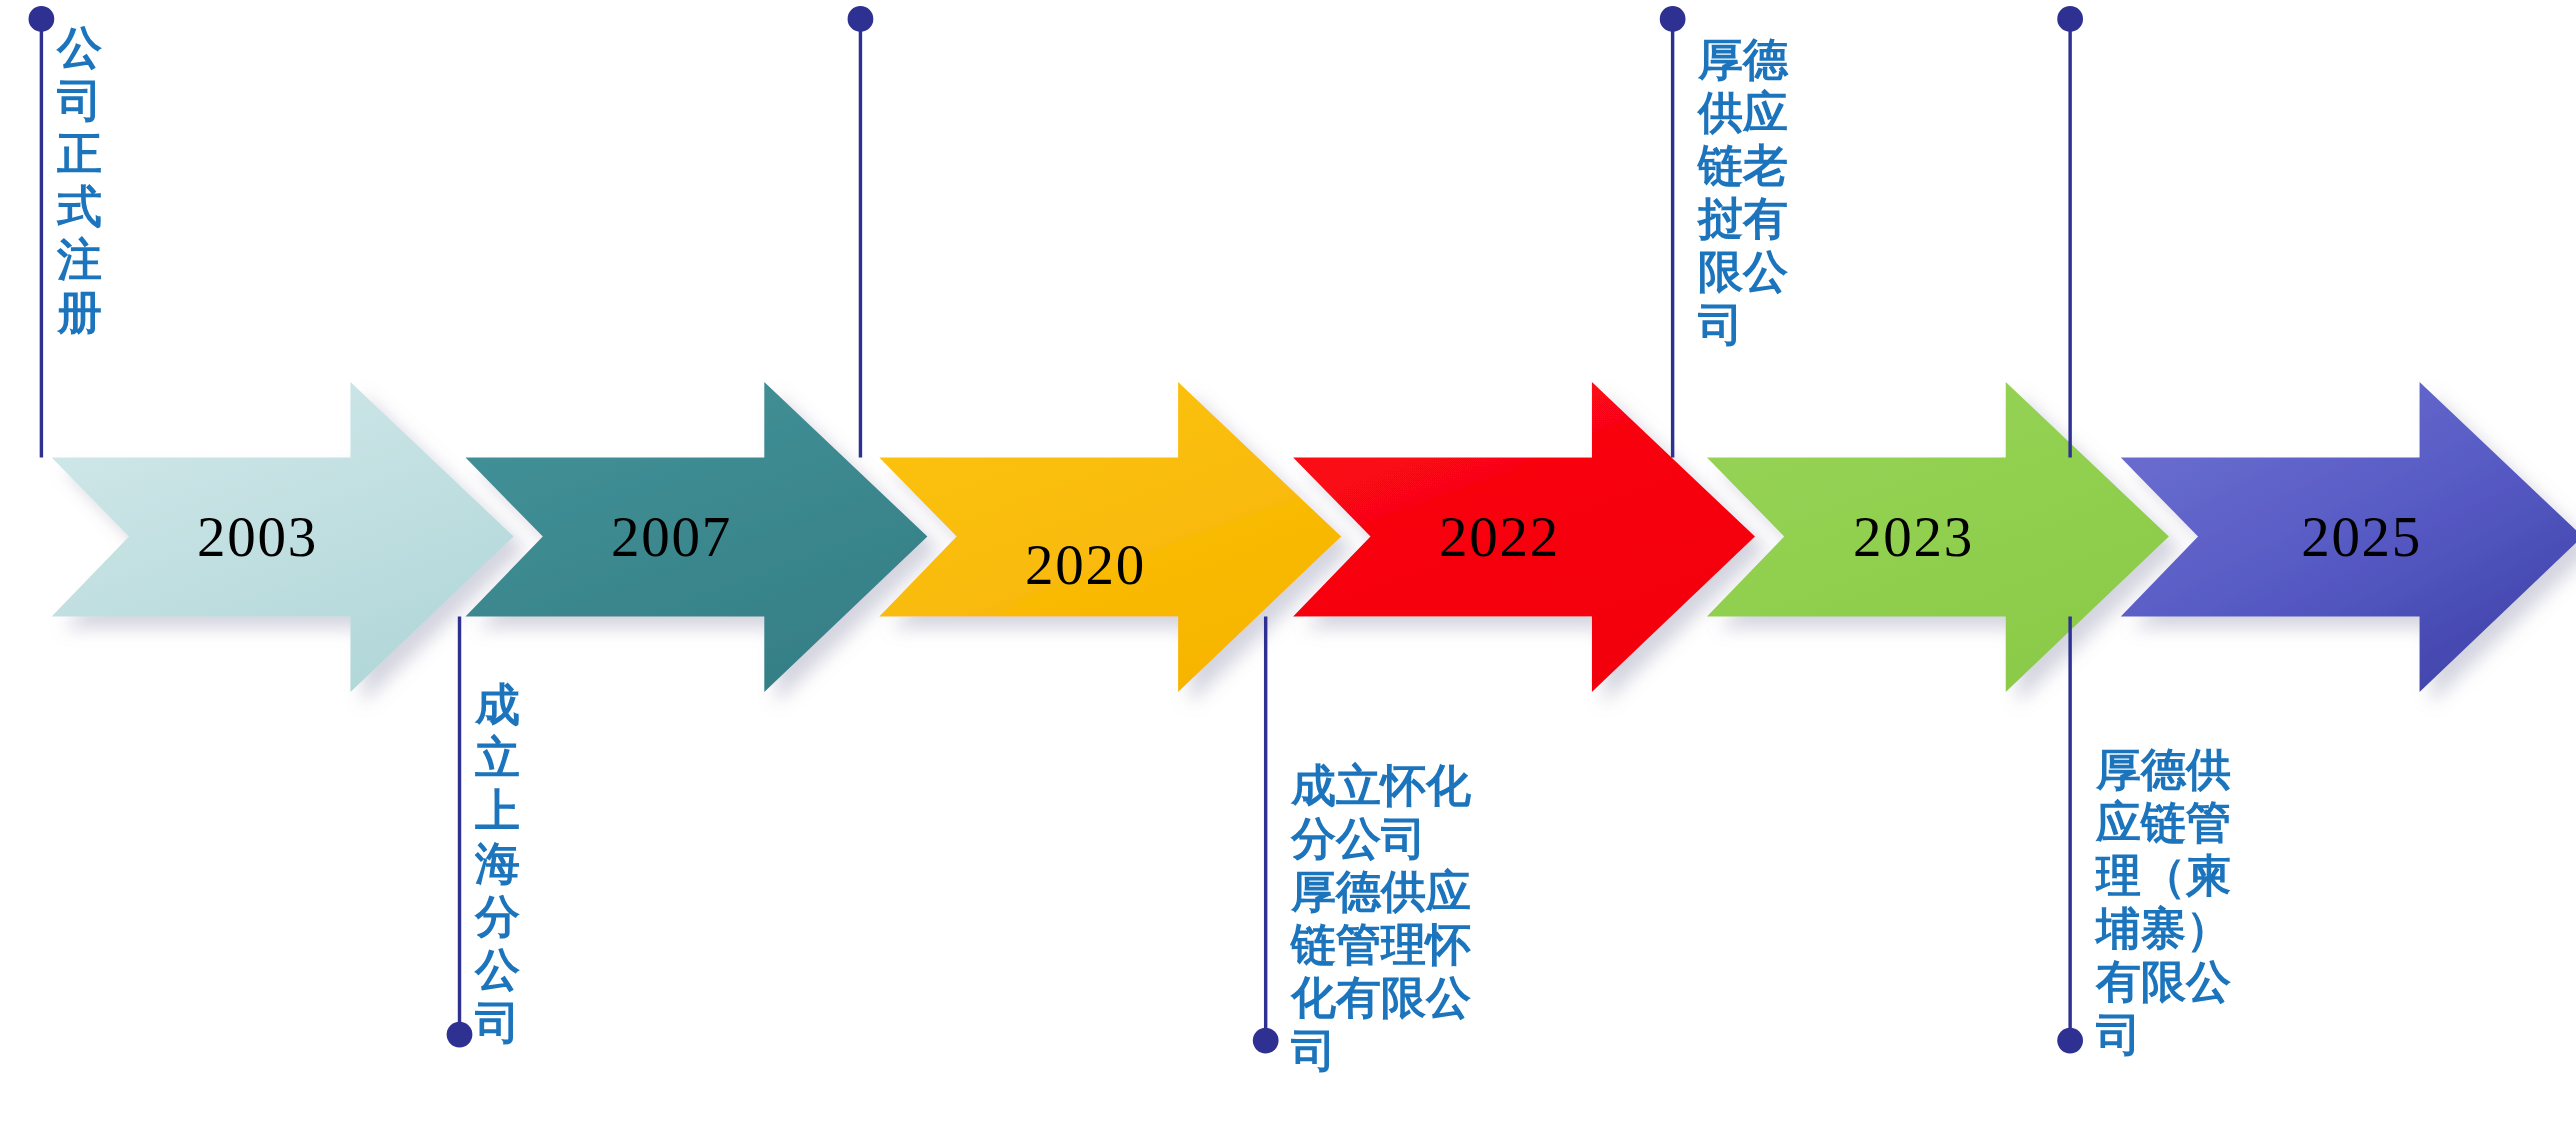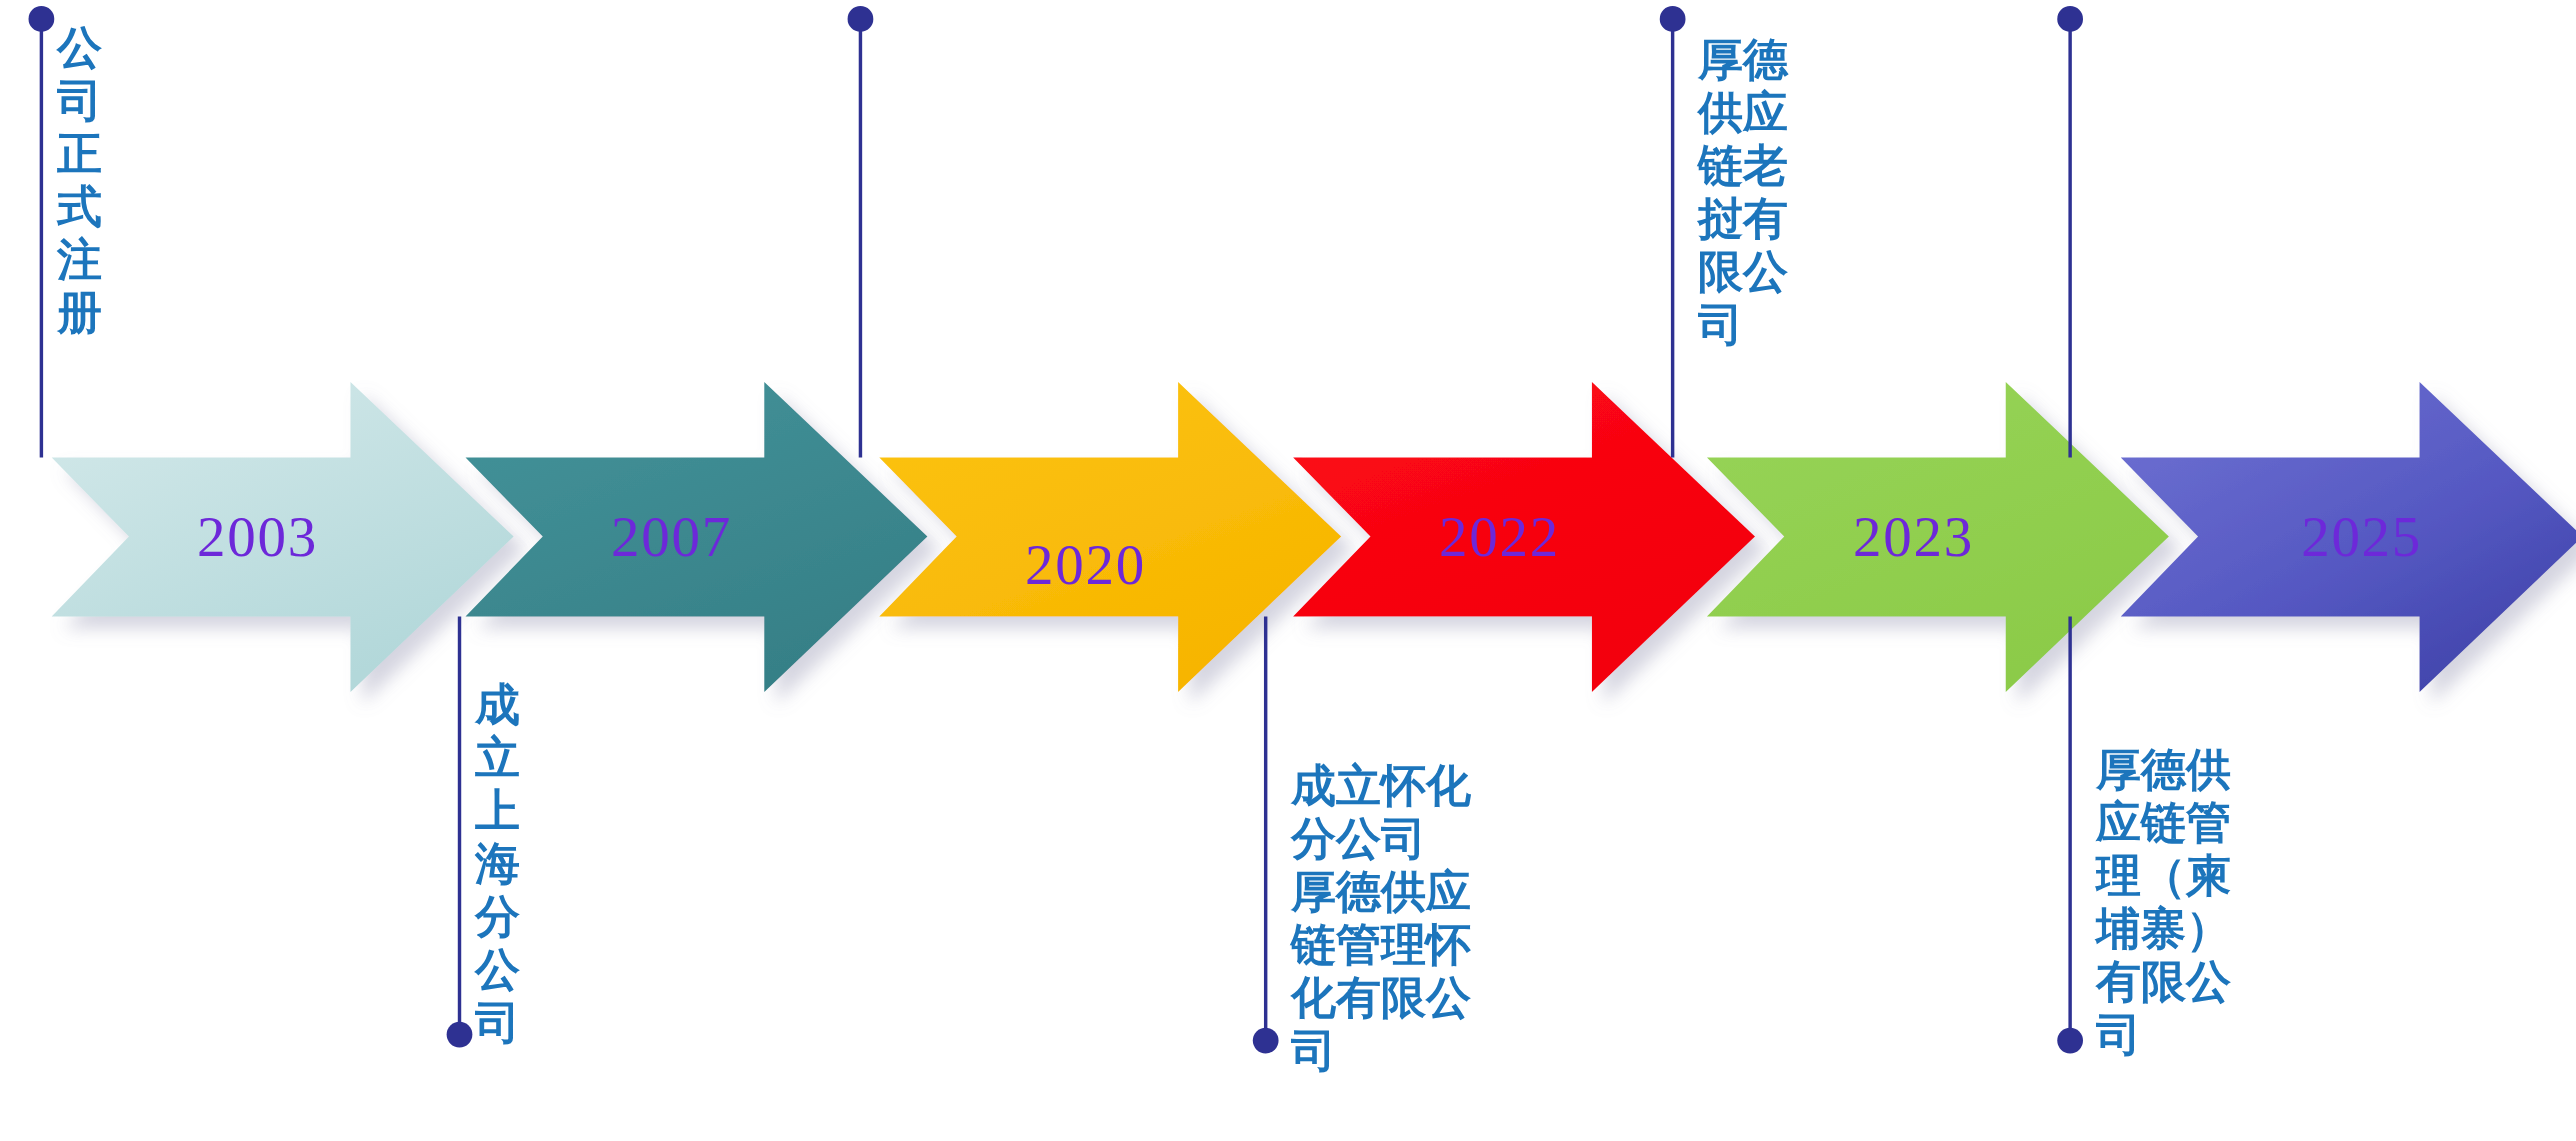--- a/index.html
+++ b/index.html
@@ -7,21 +7,21 @@
   body{
     width:2576px;height:1141px;position:relative;overflow:hidden;
     font-family:"Liberation Sans","DejaVu Sans",sans-serif;
   }
   #stage{position:absolute;left:0;top:0;width:2576px;height:1141px;}
   #arrowsvg{position:absolute;left:0;top:0;width:2576px;height:1141px;}
 
   
   .year{
     position:absolute;
-    color:#6d28d9;
+    color:#000000;
     font-family:"Liberation Serif","DejaVu Serif",serif;
     font-size:57px;
     line-height:57px;
     letter-spacing:1.7px;
     white-space:nowrap;
     text-align:center;
     pointer-events:none;
   }
 
   

